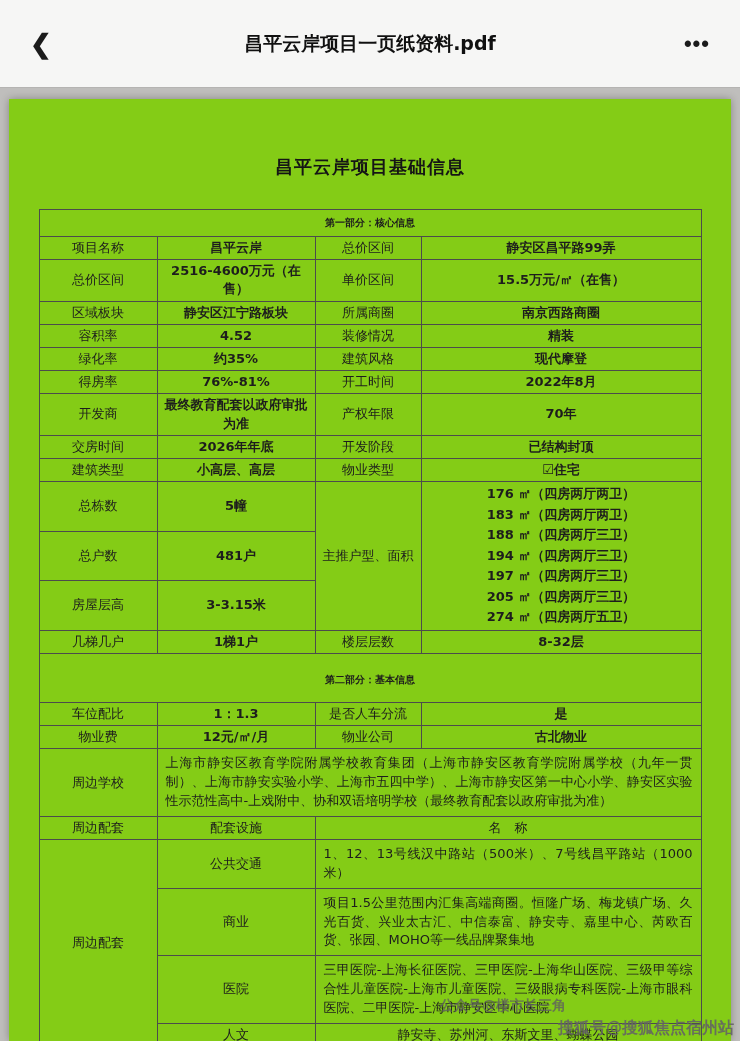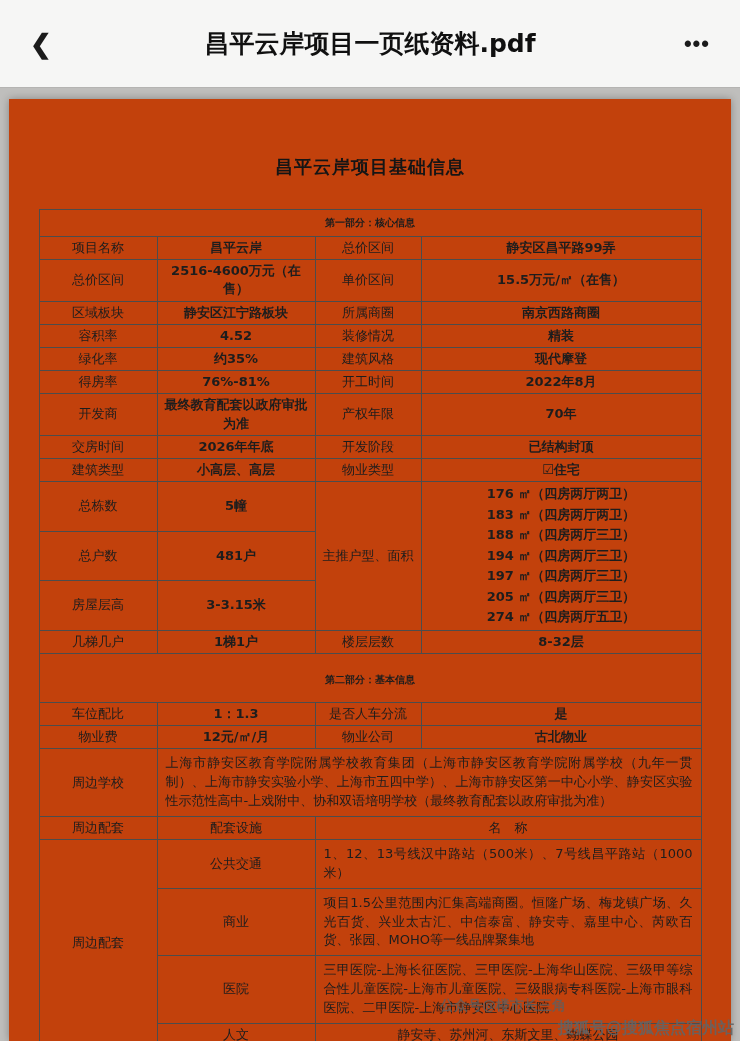--- a/index.html
+++ b/index.html
@@ -17,25 +17,25 @@
     border-bottom:1px solid #b5b4b2;
   }
   .back-btn, .menu-btn {
     background:none; border:none; color:#1b1b1b; cursor:pointer;
     font-weight:bold; padding:4px 6px;
   }
   .back-btn { font-size:26px; line-height:1; }
   .menu-btn { font-size:22px; letter-spacing:1px; line-height:1; }
   .topbar-title {
     position:absolute; left:50%; transform:translateX(-50%);
-    margin:0; font-size:25px; font-weight:bold; color:#101010; white-space:nowrap;
+    margin:0; font-size:19px; font-weight:bold; color:#101010; white-space:nowrap;
   }
   .doc-area { height:953px; padding:11px 9px 0; }
   .page {
-    background:#c2410c; height:100%;
+    background:#84cc16; height:100%;
     box-shadow:0 0 8px rgba(0,0,0,0.3);
     padding-top:56px; position:relative; overflow:hidden;
   }
   .doc-title {
     margin:0 0 30px; text-align:center;
     font-size:18px; font-weight:bold; letter-spacing:1px; color:#151515;
   }
   table.info { width:662px; margin:0 auto; border-collapse:collapse; table-layout:fixed; }
   td {
     border:1px solid #4c4c4c; padding:2px 5px;

